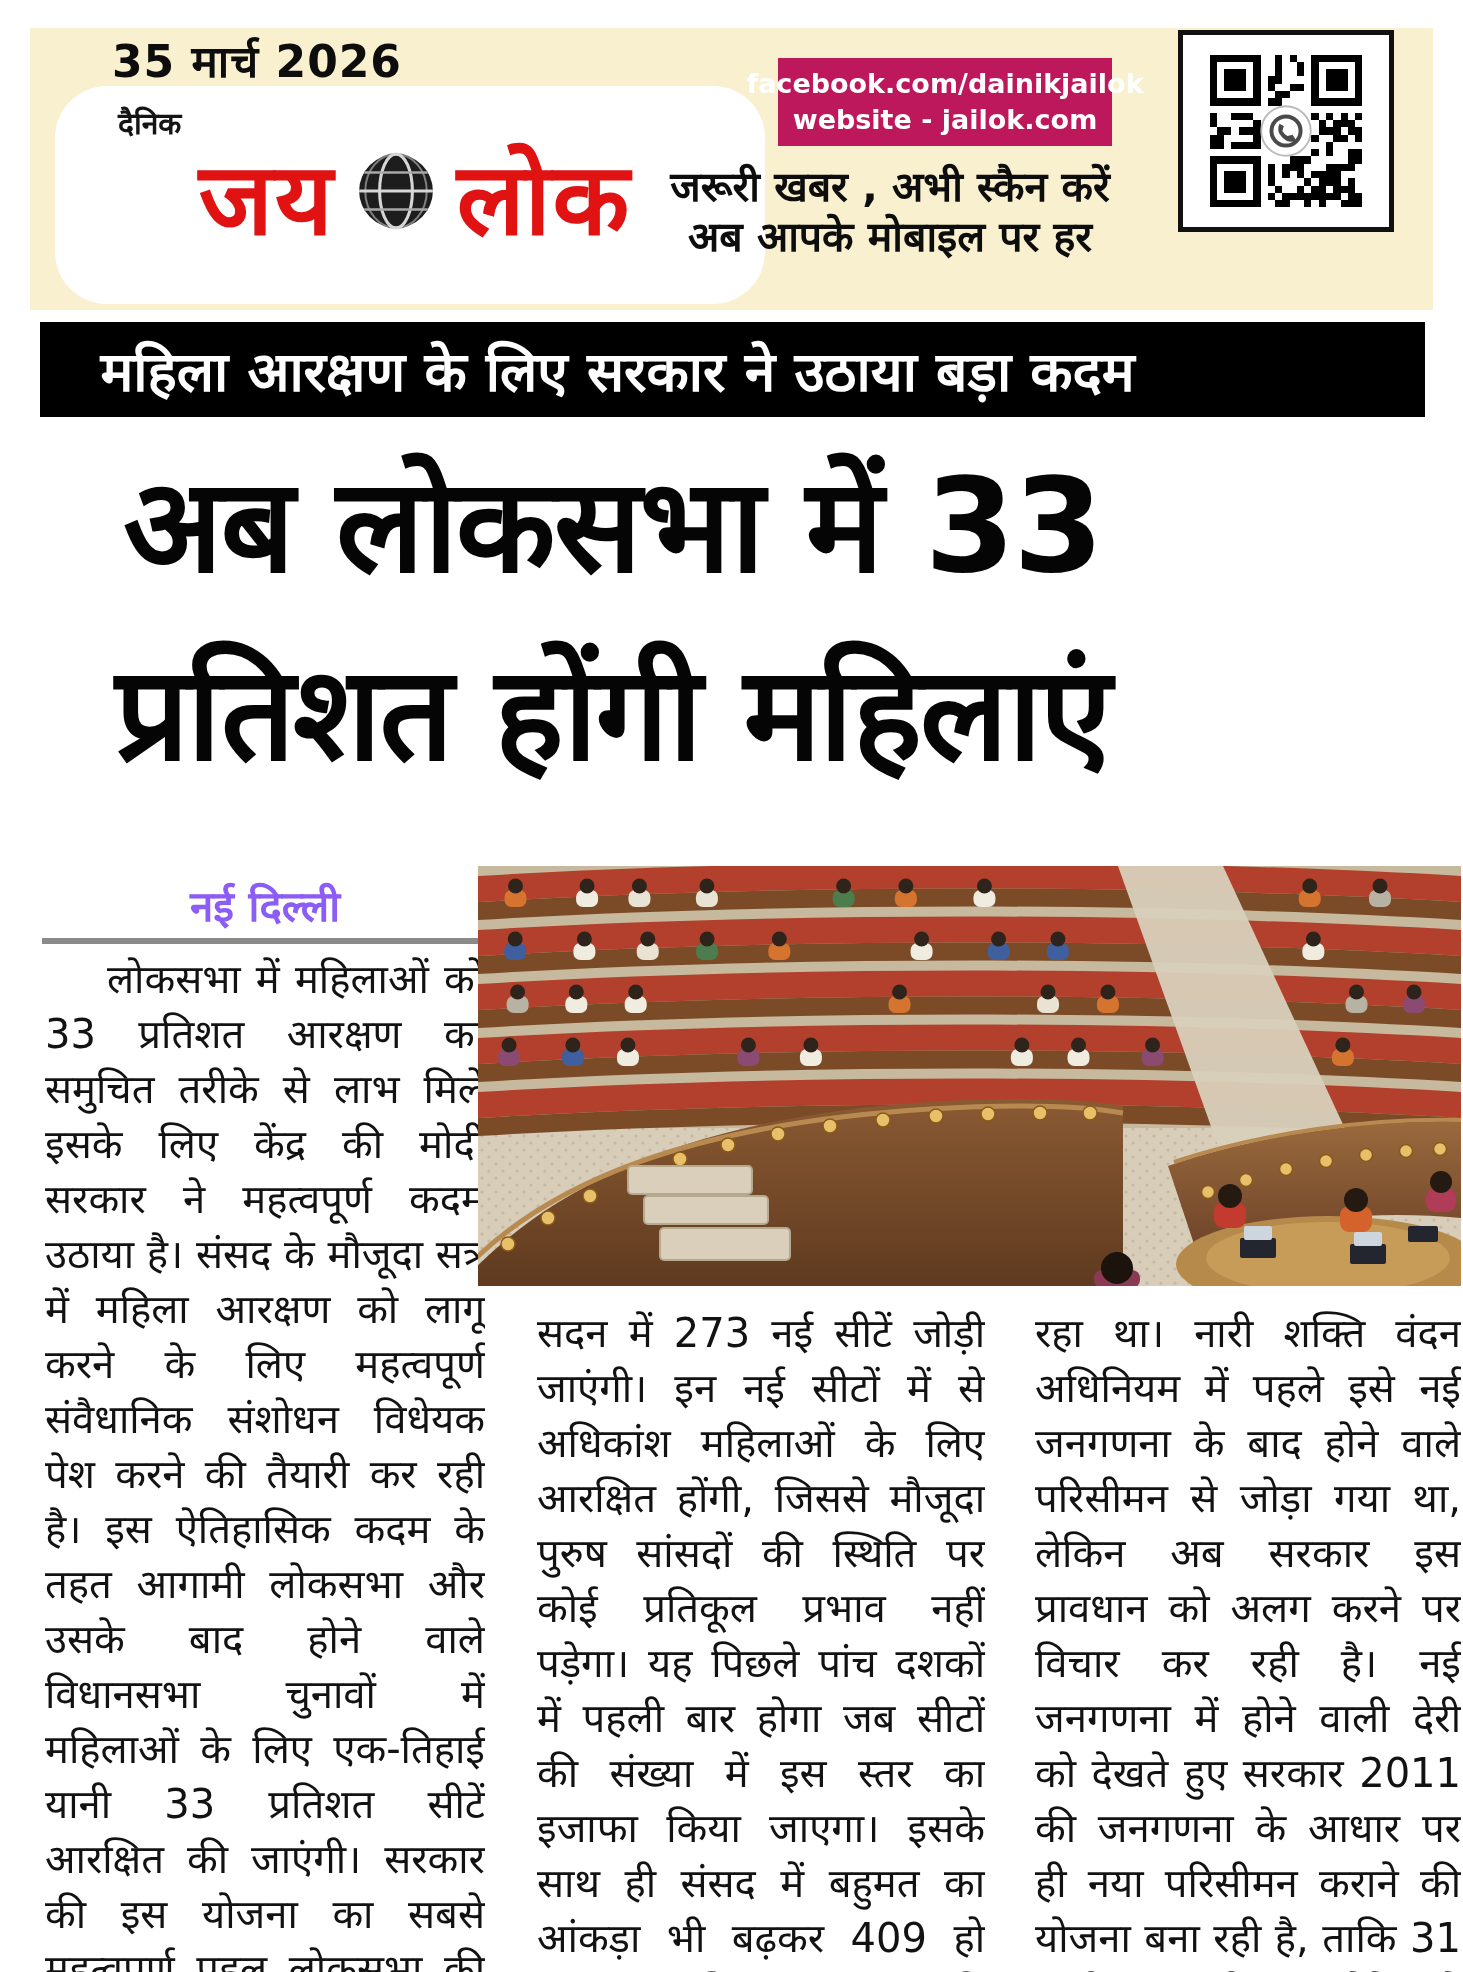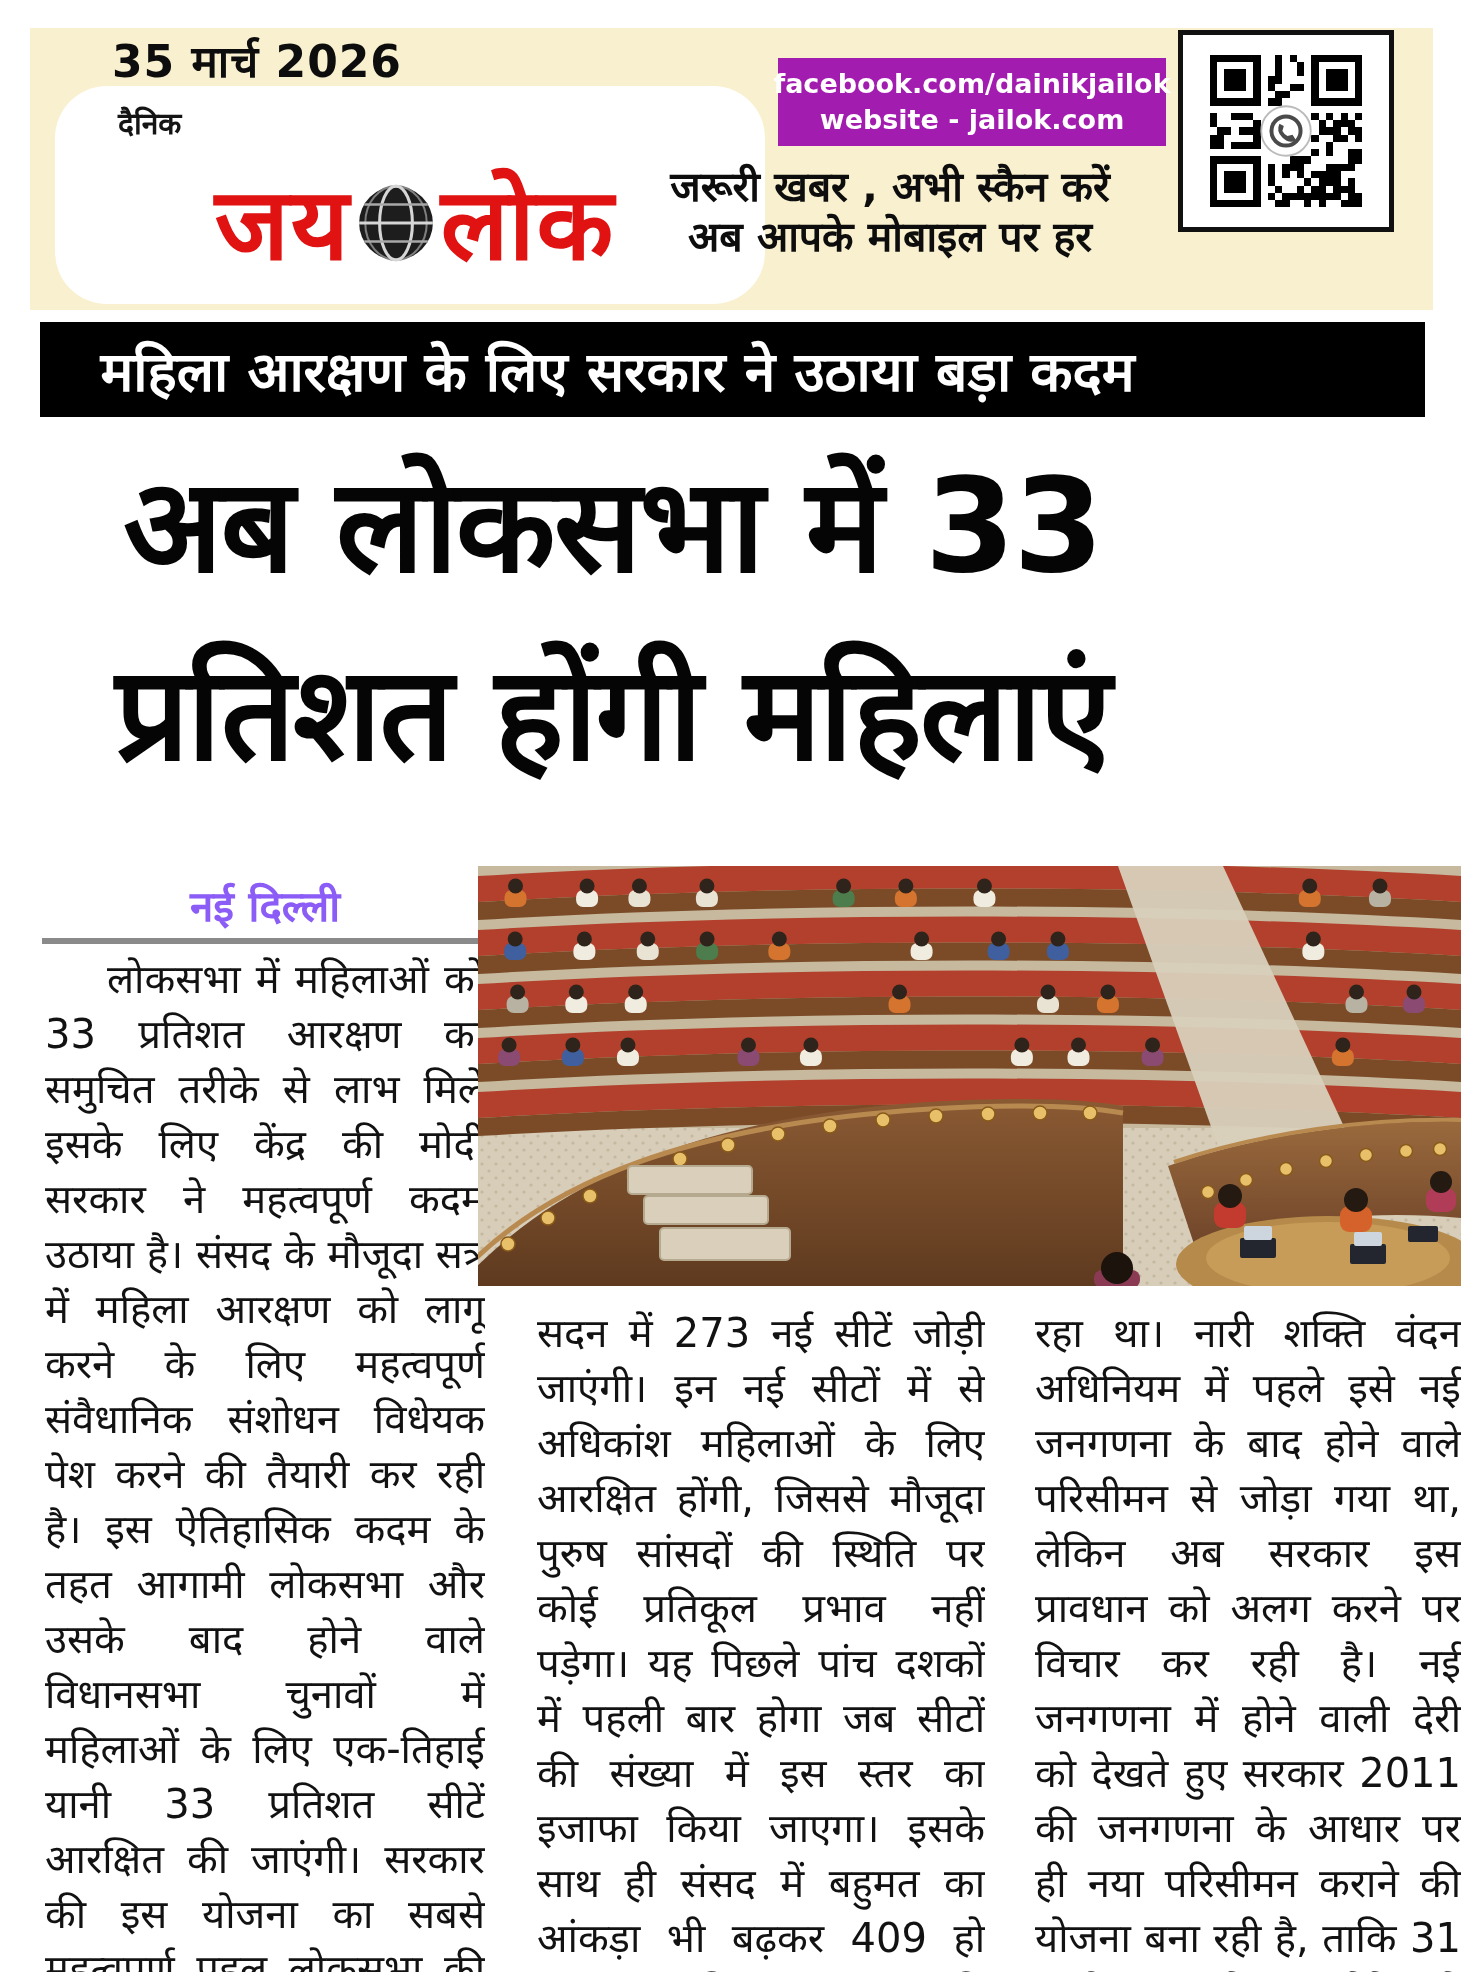--- a/index.html
+++ b/index.html
@@ -7,23 +7,23 @@
     width:1463px;height:1972px;background:#ffffff;overflow:hidden;position:relative;
     font-family:"DejaVu Sans","Liberation Sans",sans-serif;color:#111;
   }
   .abs{position:absolute;}
 
   
   #masthead{left:30px;top:28px;width:1403px;height:282px;background:#f8f0cf;}
   #date{left:112px;top:30px;font-size:44px;font-weight:700;color:#0d0d0d;letter-spacing:1px;}
   #logo-box{left:55px;top:86px;width:710px;height:218px;background:#ffffff;border-radius:52px;}
   #logo-daily{left:118px;top:102px;font-size:30px;font-weight:700;color:#141414;}
-  #logo-title{left:70px;top:150px;width:690px;height:150px;display:flex;align-items:center;justify-content:center;gap:4px;}
+  #logo-title{left:70px;top:150px;width:690px;height:150px;display:flex;justify-content:center;gap:20px;}
   #logo-title .red{font-size:100px;font-weight:800;color:#e01212;letter-spacing:2px;line-height:1;}
-  #social-box{left:778px;top:58px;width:388px;height:88px;background:#a21caf;display:flex;flex-direction:column;align-items:center;justify-content:center;}
+  #social-box{left:778px;top:58px;width:334px;height:88px;background:#be185d;display:flex;flex-direction:column;align-items:center;justify-content:center;}
   #social-box div{color:#ffffff;font-weight:700;font-size:27px;line-height:1.35;}
   #scan-text{left:640px;top:162px;width:500px;text-align:center;font-weight:800;color:#0d0d0d;font-size:41px;line-height:1.22;}
   #qr-box{left:1178px;top:30px;width:216px;height:202px;background:#ffffff;border:5px solid #111;box-sizing:border-box;padding:5px;}
   #qr-box svg{width:100%;height:100%;}
 
   
   #kicker{left:40px;top:322px;width:1385px;height:95px;background:#000000;display:flex;align-items:center;}
   #kicker span{width:100%;text-align:center;padding-right:230px;color:#ffffff;font-size:55px;font-weight:700;}
 
   

